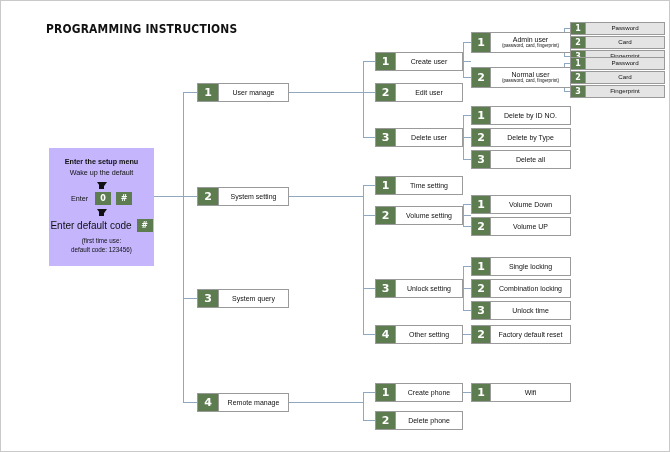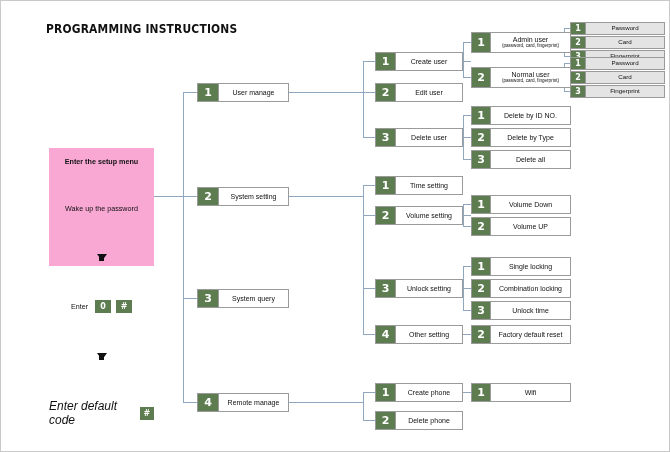--- a/index.html
+++ b/index.html
@@ -25,25 +25,24 @@
     letter-spacing:.2px;
     font-family:"DejaVu Sans",sans-serif;
     transform:scaleX(.93);transform-origin:left center;
     color:#111;
   }
 
   
   #setup{
     position:absolute;left:48px;top:147px;
     width:105px;height:118px;
-    background:#f9a8d4;
+    background:#c4b5fd;
     box-sizing:border-box;
     display:flex;flex-direction:column;align-items:center;
     padding-top:9px;
-    gap:36px;
   }
   #setup .ln1{font-size:7.2px;font-weight:bold;color:#111;line-height:10px;}
   #setup .ln2{font-size:7.2px;color:#111;line-height:10px;margin-top:1px;}
   .arrow{
     width:0;height:0;margin:4px 0 3px 0;
     border-left:5px solid transparent;
     border-right:5px solid transparent;
     border-top:7px solid #111;
     position:relative;
   }
@@ -52,21 +51,21 @@
     width:5px;height:6px;background:#111;
   }
   .keyrow{display:flex;align-items:center;gap:5px;}
   .keyrow .lbl{font-size:7.2px;color:#111;margin-right:2px;}
   .key{
     width:16px;height:13px;background:#5d7d50;color:#fff;
     font-size:8px;font-weight:bold;
     display:flex;align-items:center;justify-content:center;
     font-family:"DejaVu Sans",sans-serif;
   }
-  #setup .ln3{font-size:12px;color:#111;font-style:italic;}
+  #setup .ln3{font-size:10px;color:#111;}
   #setup .note{font-size:6.3px;color:#111;line-height:8.5px;text-align:center;margin-top:5px;}
 
   
   .node{
     position:absolute;
     display:flex;align-items:stretch;
     box-sizing:border-box;
     background:#ffffff;
     border:1px solid #9a9a9a;
     z-index:3;
@@ -119,21 +118,21 @@
 </style>
 </head>
 <body>
 
 <div id="page">
 
   <div id="title">PROGRAMMING INSTRUCTIONS</div>
 
   <div id="setup">
     <div class="ln1">Enter the setup menu</div>
-    <div class="ln2">Wake up the password</div>
+    <div class="ln2">Wake up the default</div>
     <div class="arrow"></div>
     <div class="keyrow">
       <span class="lbl">Enter</span>
       <span class="key">0</span>
       <span class="key">#</span>
     </div>
     <div class="arrow"></div>
     <div class="keyrow">
       <span class="ln3">Enter default code</span>
       <span class="key">#</span>

